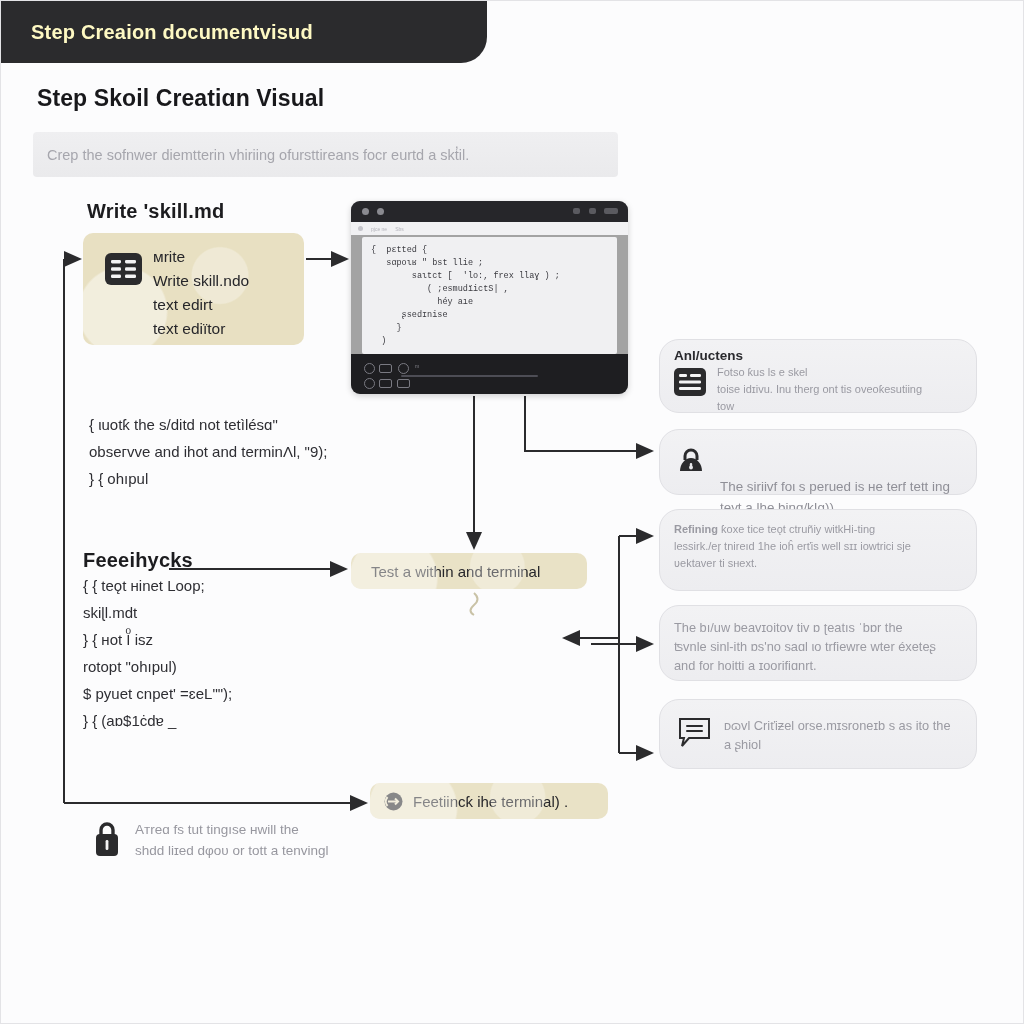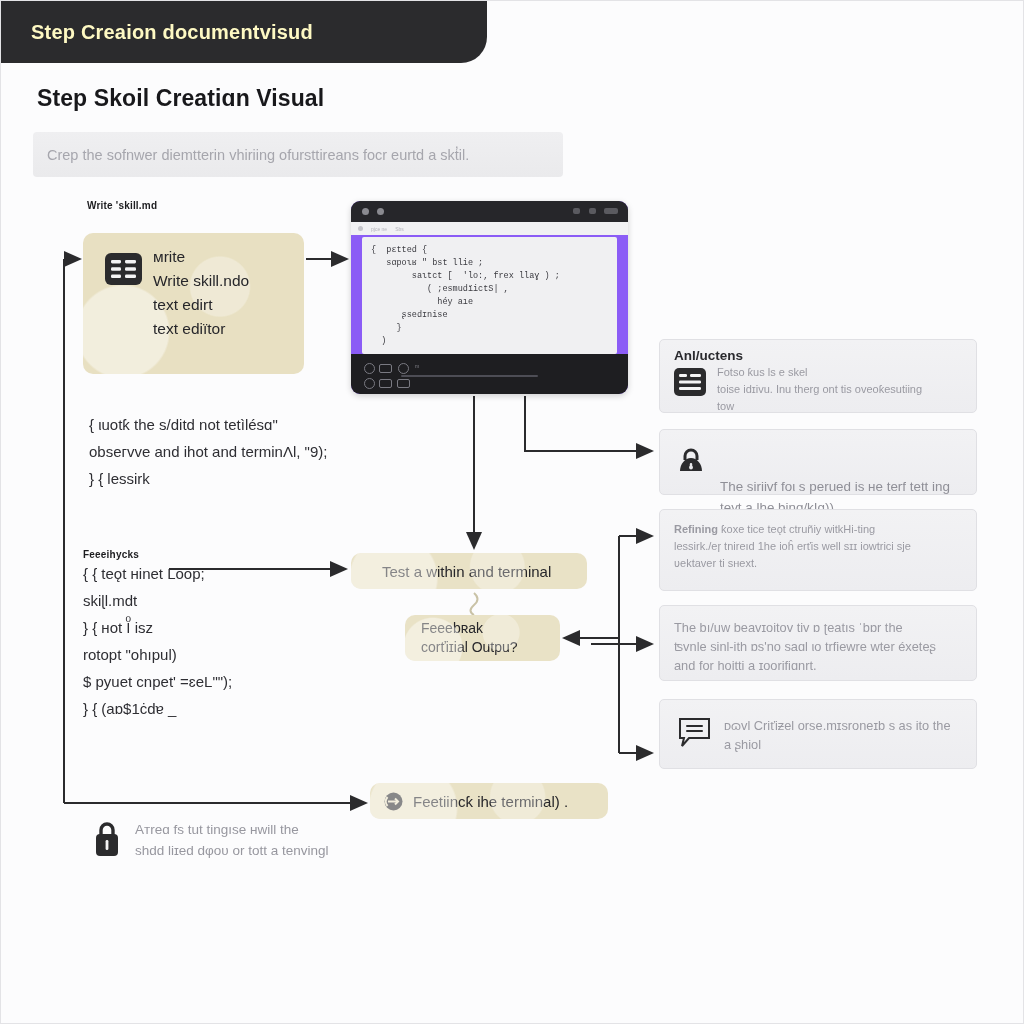--- a/index.html
+++ b/index.html
@@ -36,37 +36,37 @@
   }
 
   #pagetitle{
     position:absolute;left:36px;top:84px;
     font-size:23px;font-weight:bold;color:#18181b;
     letter-spacing:.1px;white-space:nowrap;
   }
 
   #subtitlebar{
     position:absolute;left:32px;top:131px;
-    width:530px;height:45px;
+    width:585px;height:45px;
     background:linear-gradient(180deg,#efeff1 0%,#eaeaec 100%);
     border-radius:4px;
     display:flex;align-items:center;
   }
   #subtitlebar .stxt{
     margin-left:14px;
     font-size:14.5px;color:#a6a6ad;white-space:nowrap;
   }
 
   
   #wires{position:absolute;left:0;top:0;width:1024px;height:1024px;}
 
   
   .seclabel{
     position:absolute;
-    font-size:10px;font-weight:bold;color:#1c1c1f;
+    font-size:20px;font-weight:bold;color:#1c1c1f;
     white-space:nowrap;letter-spacing:.2px;
   }
 
   
   .beige{
     position:absolute;
     background:#e8e0c2;
     border-radius:10px;
     box-sizing:border-box;
   }
@@ -74,38 +74,38 @@
   .beige .spec{
     position:absolute;inset:0;
     border-radius:10px;
     background:
       radial-gradient(circle at 18% 70%, rgba(255,255,255,.55) 0 22%, transparent 23%),
       radial-gradient(circle at 62% 38%, rgba(255,255,255,.40) 0 18%, transparent 19%);
     opacity:.8;pointer-events:none;
   }
 
   #card-write{
-    left:82px;top:232px;width:221px;height:141px;
+    left:82px;top:232px;width:221px;height:112px;
   }
   #card-write .icon{
     position:absolute;left:22px;top:20px;width:37px;height:32px;
   }
   #card-write .lines{
     position:absolute;left:70px;top:12px;right:8px;
   }
   #card-write .lines div{
     font-size:15.5px;color:#26262a;line-height:24px;white-space:nowrap;
   }
 
   #card-testterm{
     left:350px;top:552px;width:236px;height:36px;
     display:flex;align-items:center;
   }
   #card-testterm .t{
-    margin-left:31px;font-size:15px;color:#26262a;white-space:nowrap;
+    margin-left:20px;font-size:15px;color:#26262a;white-space:nowrap;
   }
 
   #card-feedout{
     left:404px;top:614px;width:155px;height:46px;
     display:flex;flex-direction:column;justify-content:center;
   }
   #card-feedout .t{
     margin-left:16px;font-size:14px;color:#26262a;line-height:19px;white-space:nowrap;
   }
 
@@ -116,21 +116,21 @@
   #card-loop .licon{margin-left:13px;width:21px;height:21px;flex:0 0 auto;}
   #card-loop .t{
     margin-left:9px;font-size:15px;color:#26262a;white-space:nowrap;
   }
 
   
   .gcard{
     position:absolute;
     background:linear-gradient(180deg,#f2f2f4 0%,#ededf0 100%);
     border:1px solid #e0e0e4;
-    border-radius:5px;
+    border-radius:20px;
     box-sizing:border-box;
   }
   .gcard .gtitle{
     position:absolute;font-size:13.5px;font-weight:bold;color:#2a2a2e;
     white-space:nowrap;
   }
   .gcard .gbody{
     position:absolute;font-size:11px;color:#9a9aa2;line-height:17px;
   }
   .gcard .gicon{position:absolute;}
@@ -169,21 +169,21 @@
   #blk-test{left:88px;top:410px;}
   #blk-feedback{left:82px;top:548px;}
 
   #lockline{position:absolute;left:92px;top:818px;display:flex;align-items:flex-start;}
   #lockline .lk{width:28px;height:36px;flex:0 0 auto;margin-top:2px;}
   #lockline .lt{margin-left:14px;font-size:13.5px;color:#97979f;line-height:21px;white-space:nowrap;}
 
   
   #editor{
     position:absolute;left:350px;top:200px;width:277px;height:193px;
-    background:#8b5cf6;border-radius:9px;
+    background:#a3a3a3;border-radius:9px;
     box-shadow:0 2px 6px rgba(0,0,0,.18);
     box-sizing:border-box;overflow:hidden;
   }
   #editor .chrome{
     position:relative;height:21px;background:#26262a;
   }
   #editor .dot{
     position:absolute;top:7px;width:7px;height:7px;border-radius:50%;
     background:#8a8a90;
   }
@@ -327,43 +327,38 @@
       <span class="di" style="left:13px;top:24px;"></span>
       <span class="dq" style="left:28px;top:25px;"></span>
       <span class="dq" style="left:46px;top:25px;"></span>
       <span class="bar"></span>
     </div>
   </div>
 
   <div class="codeblock" id="blk-test">
     <div class="row">{   ιuotƙ the s/ditd not tetìlésɑ"</div>
     <div class="row">   obseᴦvve and ihot and terminɅl, "9);</div>
-    <div class="row">} {  lessіrk</div>
+    <div class="row">} {  ohıpul</div>
   </div>
 
   <div class="codeblock" id="blk-feedback">
     <div class="seclabel" style="position:static;">Feeeihycks</div>
     <div class="row">{ {   teǫt ʜinet Loop;</div>
     <div class="row">    skiɭl.mdt</div>
     <div class="row">} {  ʜot Iͦ isz</div>
     <div class="row">   rotopt "ohıpul)</div>
     <div class="row">   $ pyuet ᴄnpet' =ɛeL"");</div>
     <div class="row">} {  (aɒ$1ċdɐ _</div>
   </div>
 
   <div class="beige soft" id="card-testterm">
     <div class="spec"></div>
     <span class="t">Test a within and terminal</span>
   </div>
 
-  <div class="beige soft" id="card-feedout">
-    <div class="spec"></div>
-    <span class="t">Feeebʀak</span>
-    <span class="t">corťiɪial Outpu?</span>
-  </div>
 
   <div class="beige soft" id="card-loop">
     <div class="spec"></div>
     <span class="licon">
       <svg viewBox="0 0 21 21" width="21" height="21">
         <circle cx="10.5" cy="10.5" r="9" fill="#2b2b2d"></circle>
         <path d="M5,10.5 L15,10.5" stroke="#e8e0c2" stroke-width="2" fill="none"></path>
         <path d="M12,7.5 L15,10.5 L12,13.5" stroke="#e8e0c2" stroke-width="2" fill="none"></path>
         <path d="M4.5,6 A7,7 0 0 0 4.5,15" stroke="#e8e0c2" stroke-width="2" fill="none"></path>
       </svg>

